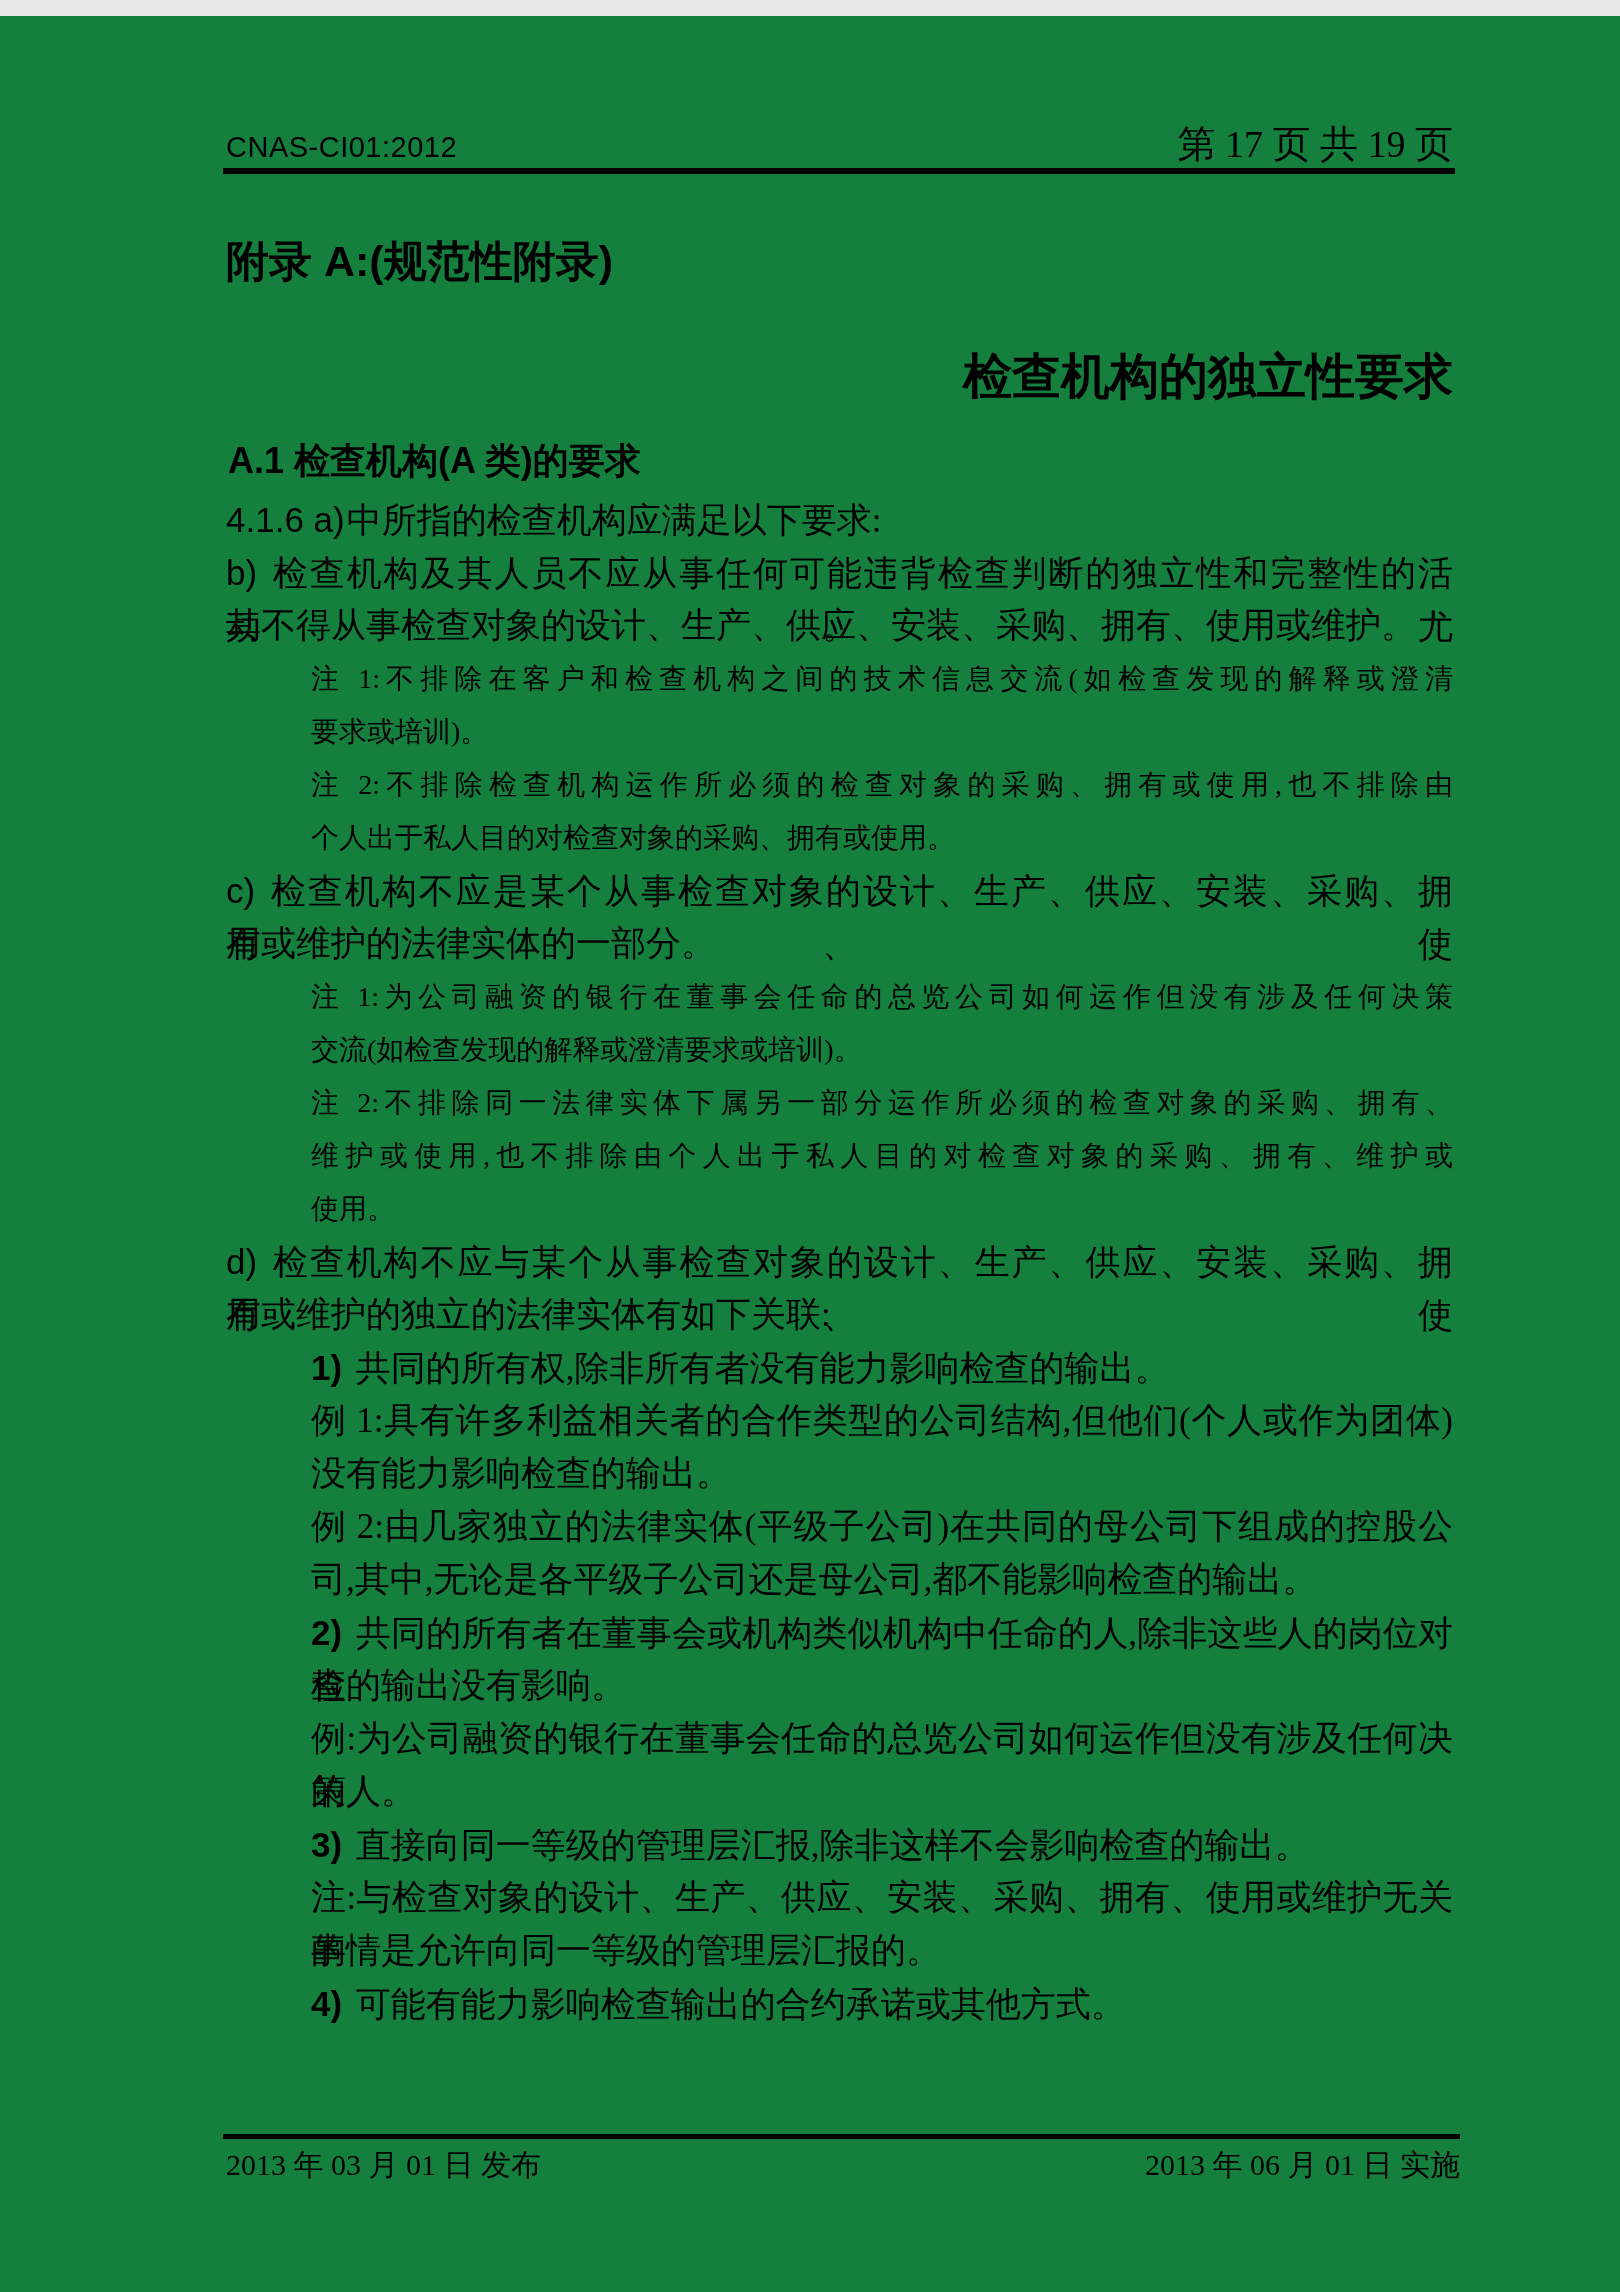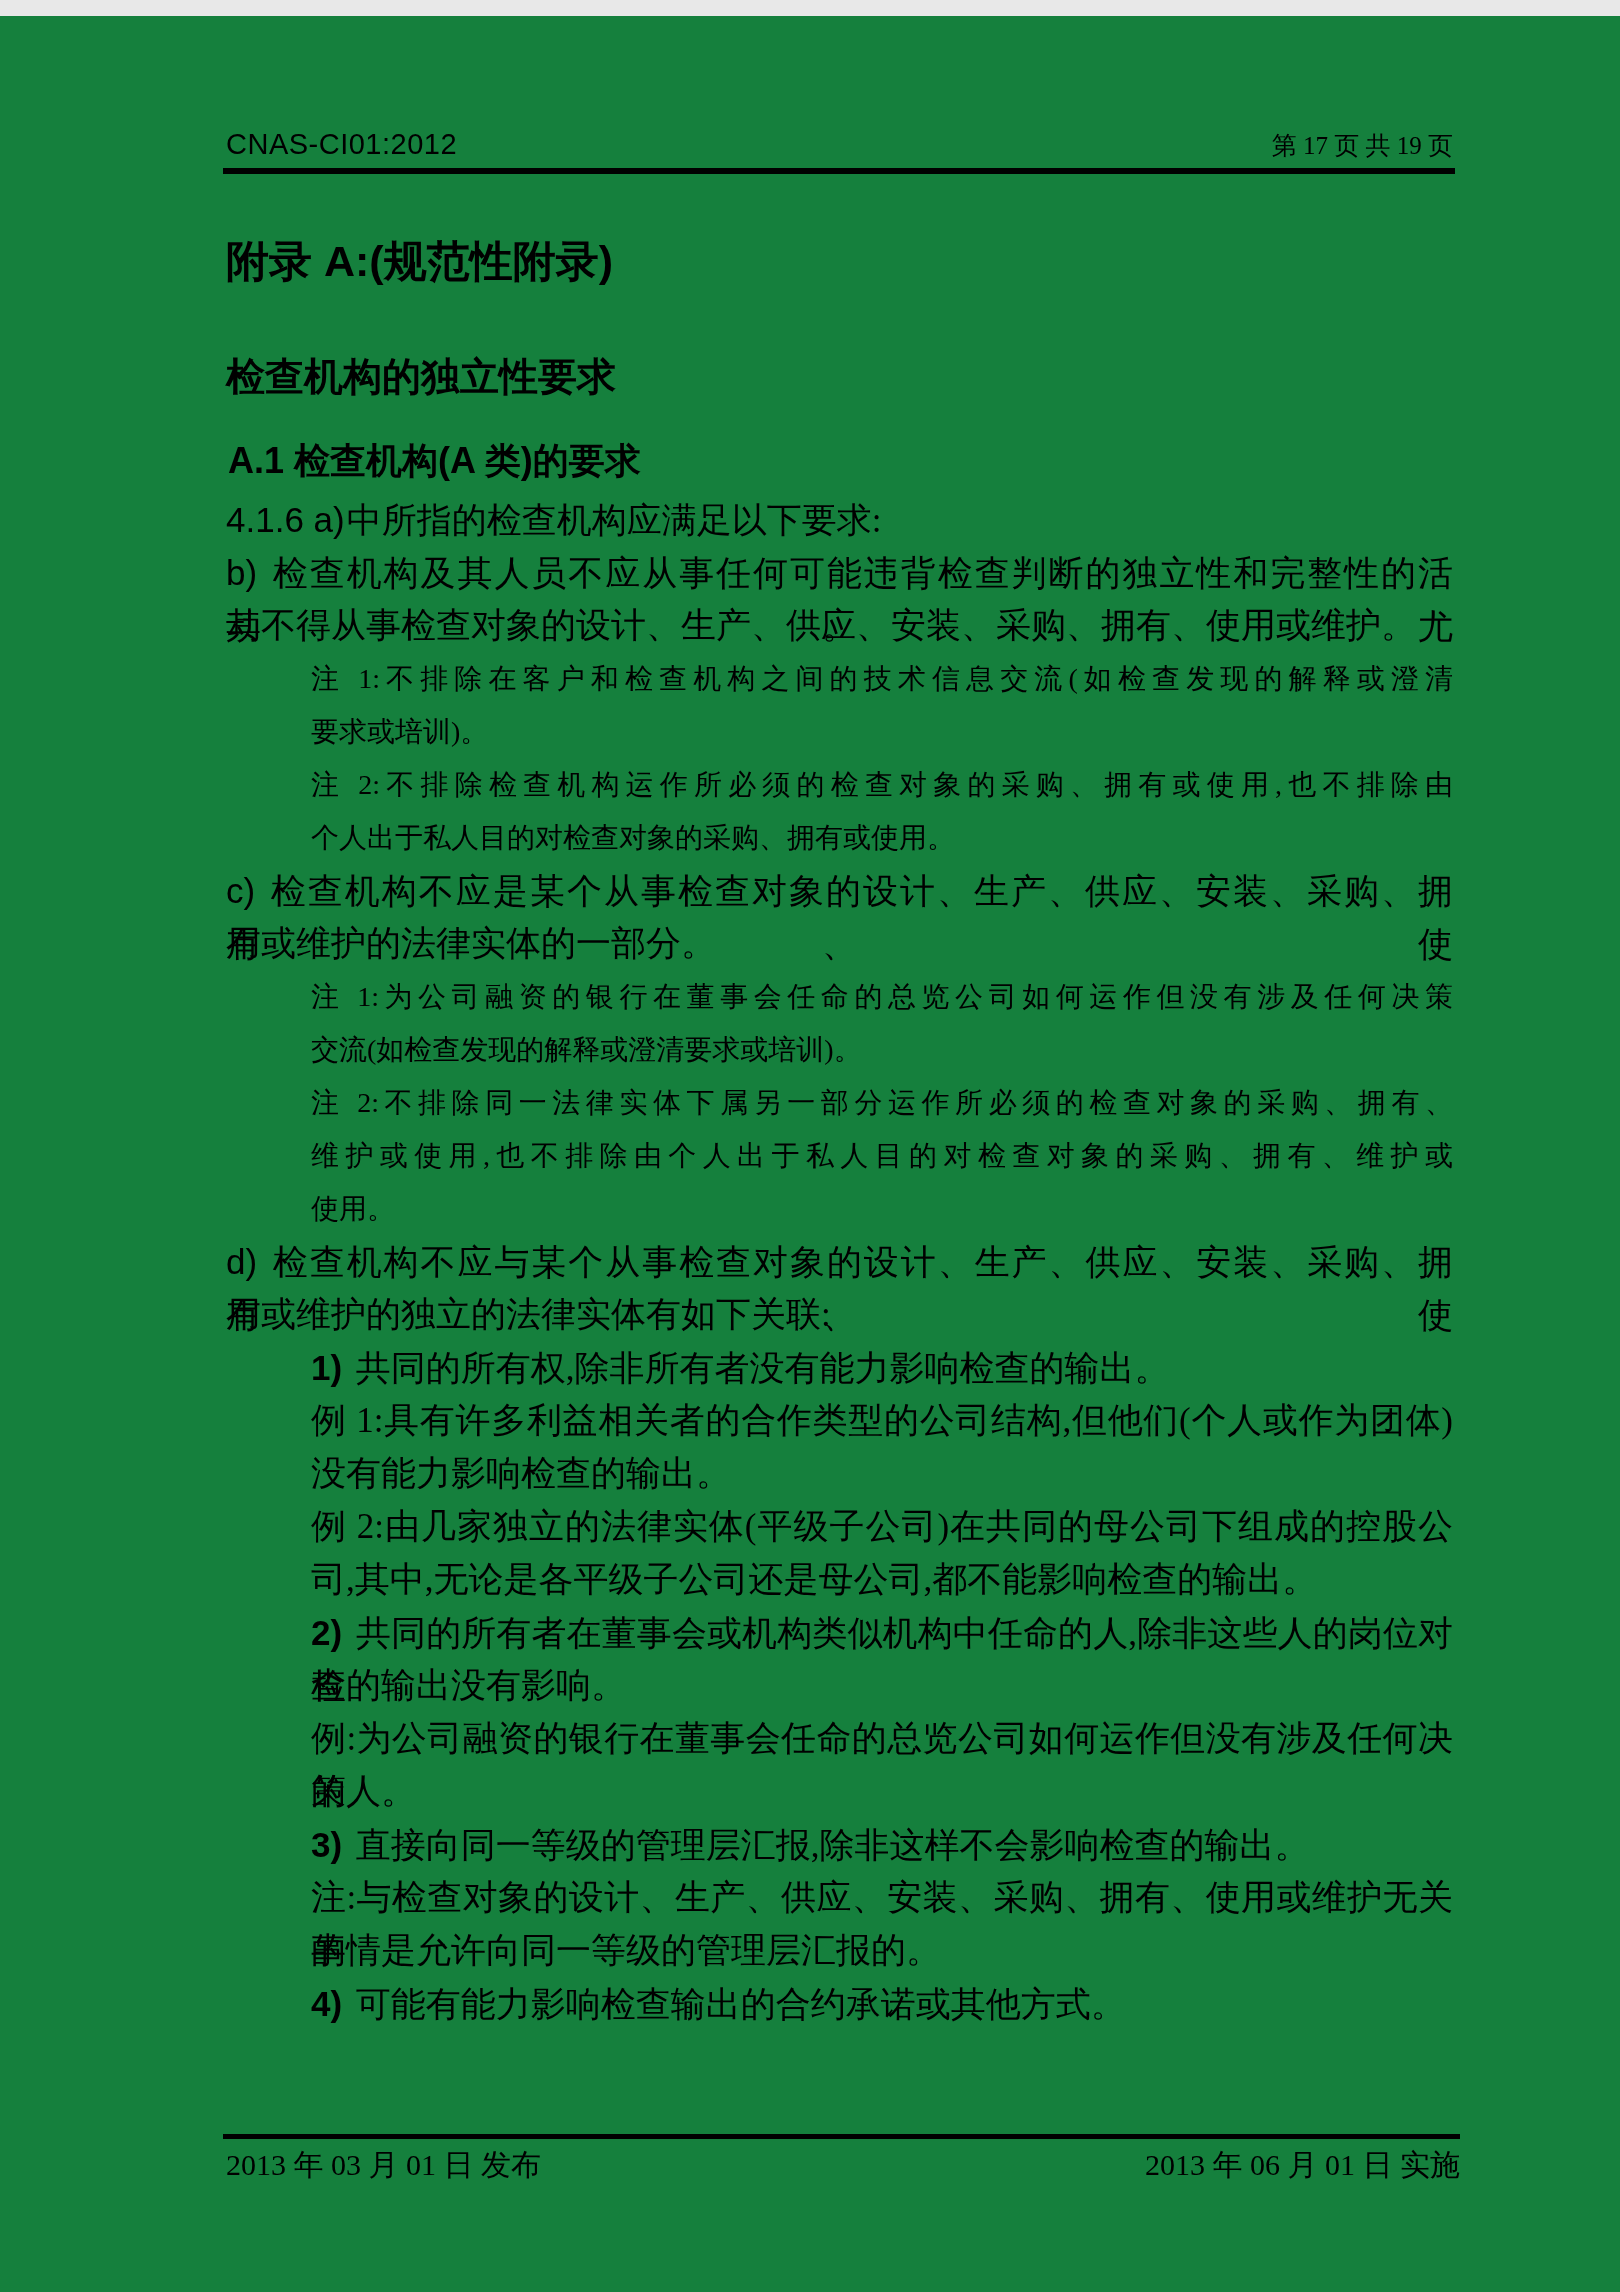--- a/index.html
+++ b/index.html
@@ -10,34 +10,34 @@
     overflow:hidden;
   }
 
   
   .hdr {
     position:absolute; left:226px; right:167px; top:112px;
     display:flex; justify-content:space-between; align-items:baseline;
     font-size:29px; line-height:33px;
   }
   .hdr .code { font-family:"Liberation Sans","DejaVu Sans",sans-serif; letter-spacing:0.5px; }
-  .hdr .pageinfo { font-size:25px;text-align:center; }
+  .hdr .pageinfo { font-size:38px;text-align:center; }
   .hdr-rule {
     position:absolute; left:223px; right:165px; top:152px; height:5.9px; background:#000;
   }
 
   
   .appendix-title {
     position:absolute; left:226px; top:220px;
     font-family:"Liberation Sans","DejaVu Sans",sans-serif;
     font-weight:bold; font-size:43px; line-height:51px;
   }
   .doc-title {
     position:absolute; left:226px; width:1227px; top:337px;
-    text-align:left; font-weight:bold; font-size:39px; line-height:47px;
+    text-align:right; font-weight:bold; font-size:49px; line-height:47px;
   }
   .section-heading {
     position:absolute; left:228px; top:423px;
     font-family:"Liberation Sans","DejaVu Sans",sans-serif;
     font-weight:bold; font-size:36px; line-height:43px;
   }
 
   
   .body-lines { position:absolute; left:226px; top:477px; width:1227px; }
   .bl { font-size:35px; line-height:53px; height:53px; white-space:nowrap; }

